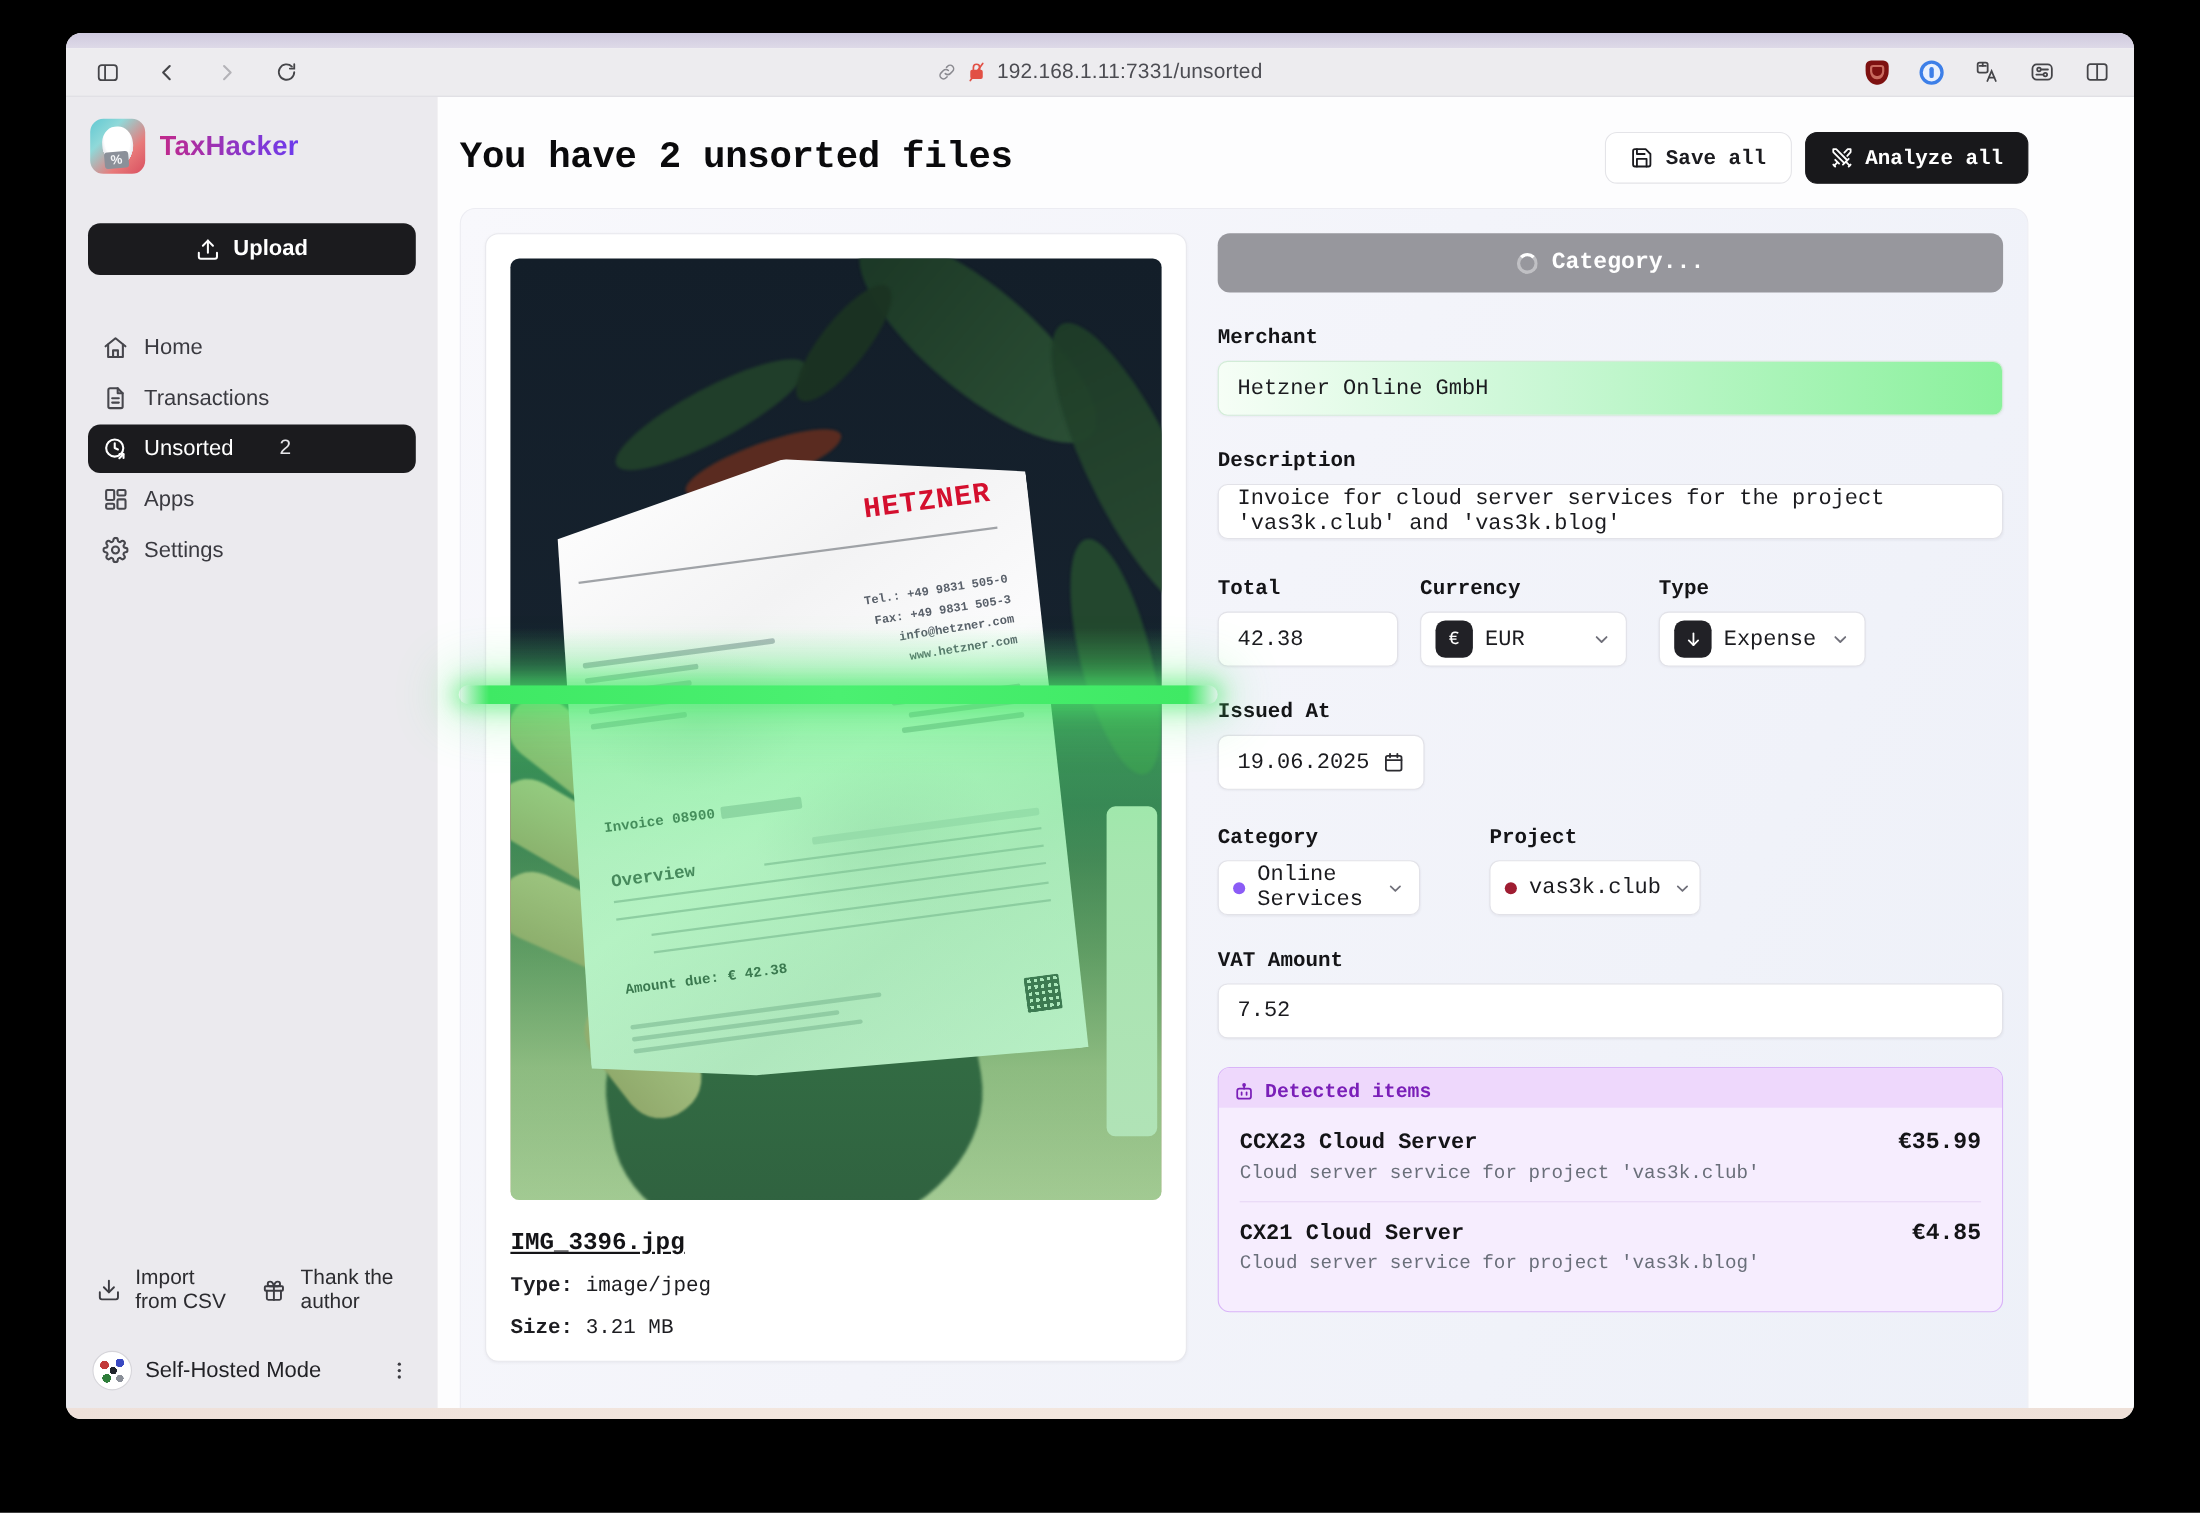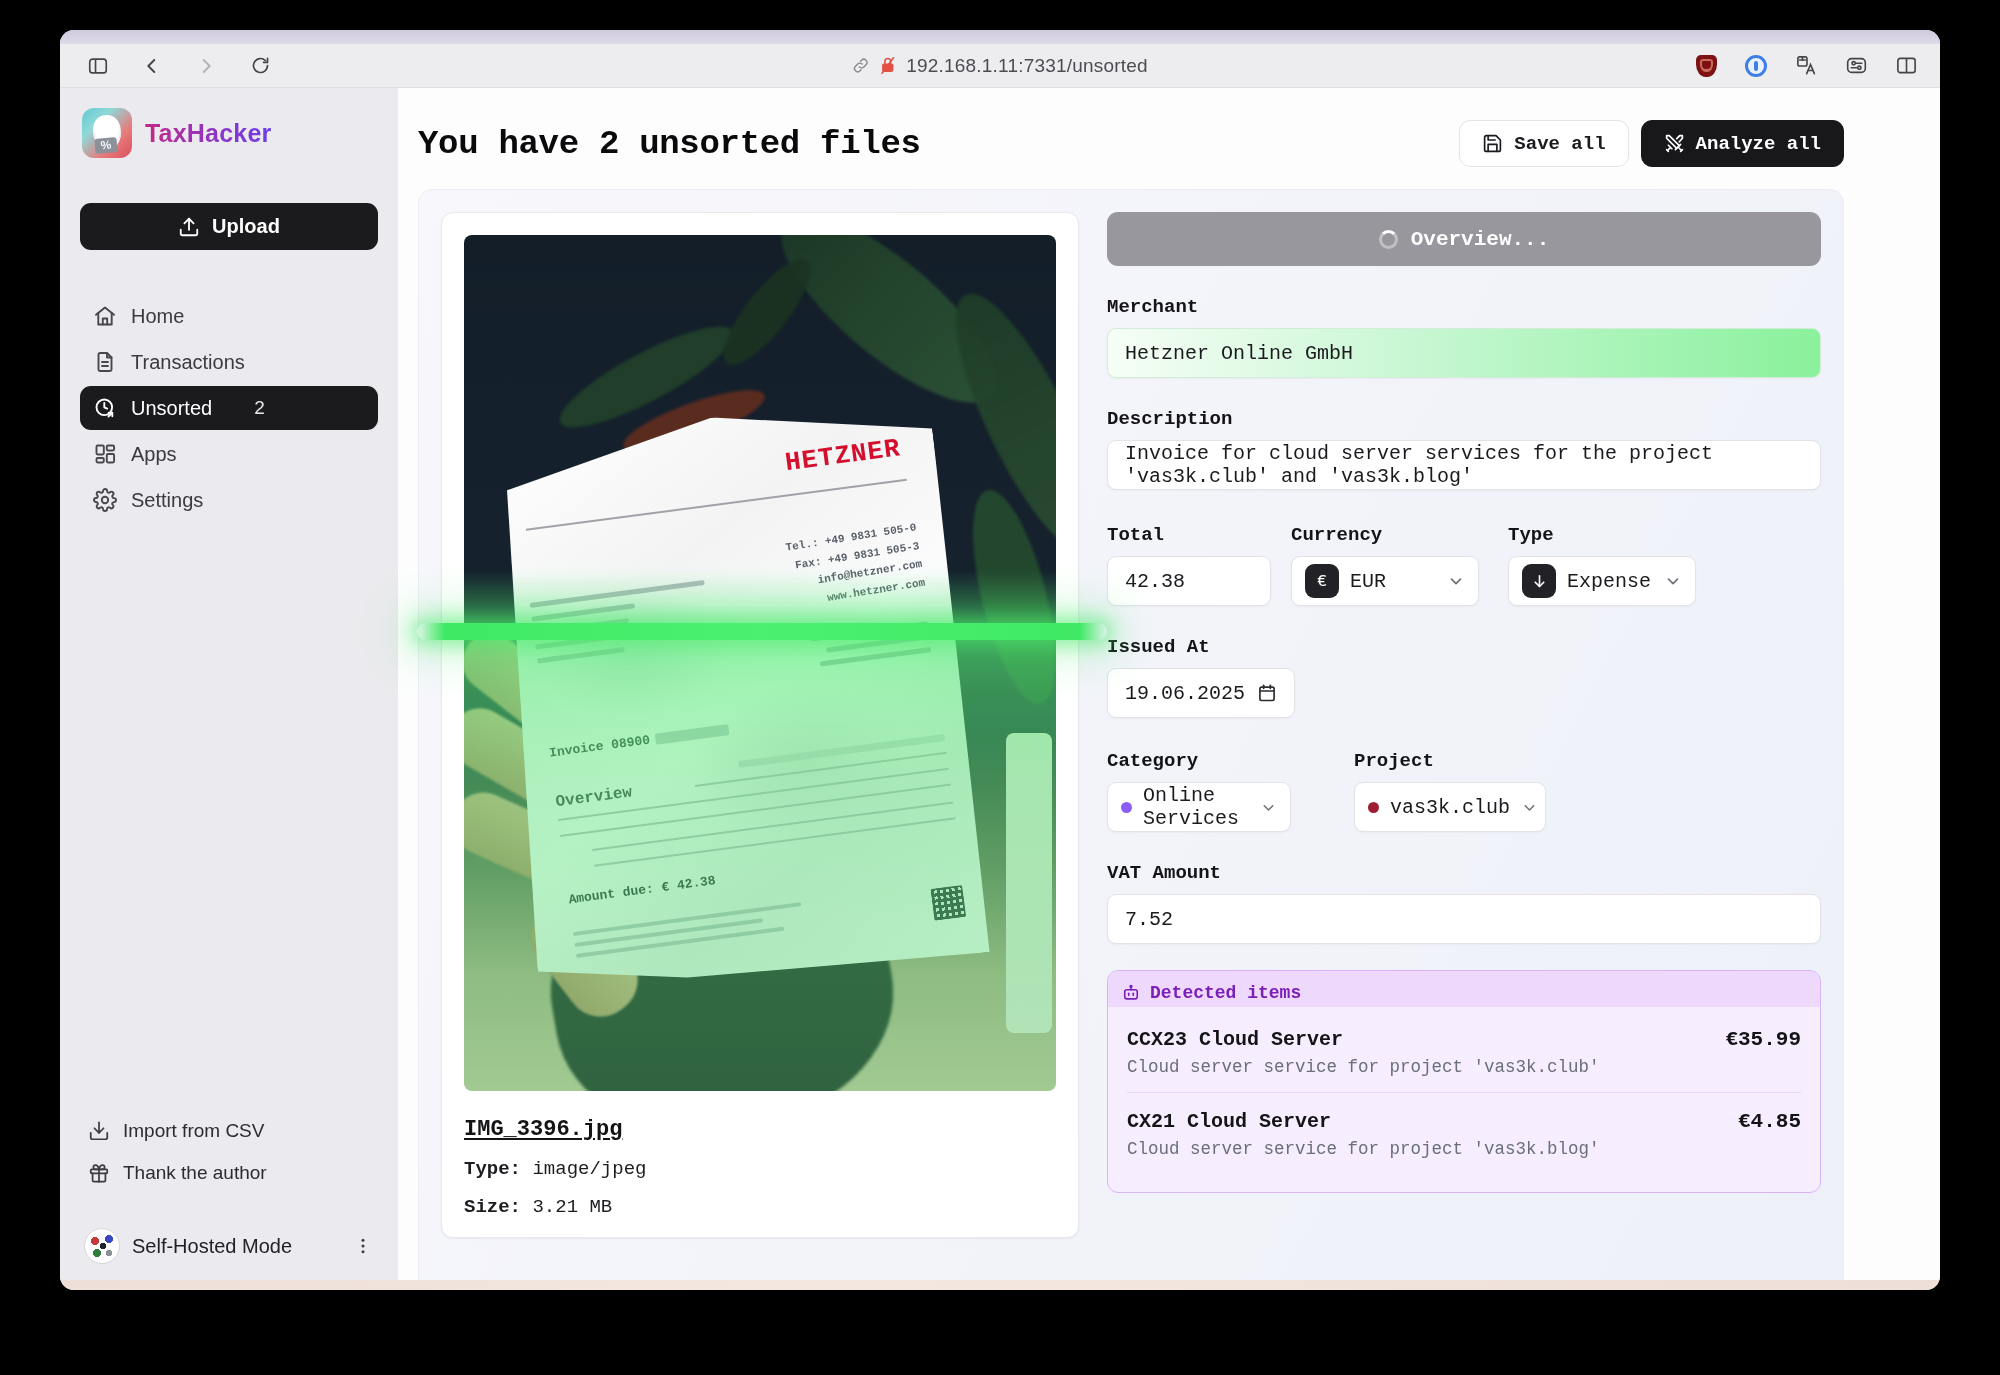--- a/index.html
+++ b/index.html
@@ -34,21 +34,21 @@
 
   .upload { margin-top:45px; height:47px; border:none; border-radius:11px; background:#1b1b1e; color:#fff; font-size:20px; font-weight:600; font-family:inherit; display:flex; align-items:center; justify-content:center; gap:12px; cursor:pointer; }
 
   .nav { margin-top:44px; display:flex; flex-direction:column; gap:2px; }
   .nav-item { height:44px; border-radius:11px; display:flex; align-items:center; gap:14px; padding:0 13px; font-size:20px; color:#3a3a40; cursor:pointer; }
   .nav-item .nicon { color:#47474d; }
   .nav-item.active { background:#1b1b1e; color:#fff; }
   .nav-item.active .nicon { color:#fff; }
   .nav-badge { margin-left:28px; font-size:19px; color:#e7e7ea; }
 
-  .side-footer { margin-top:auto; display:flex; flex-direction:column; gap:4px; }
+  .side-footer { margin-top:auto; display:flex; flex-direction:row; gap:4px; }
   .foot-item { height:38px; display:flex; align-items:center; gap:13px; padding:0 8px; font-size:19px; color:#2c2c30; cursor:pointer; }
   .foot-item .nicon { color:#3c3c42; }
   .self-hosted { margin-top:36px; display:flex; align-items:center; gap:12px; padding:0 4px; cursor:pointer; }
   .avatar { width:36px; height:36px; border-radius:50%; background:
       radial-gradient(circle 4px at 10px 12px,#c23a3a 97%,transparent),
       radial-gradient(circle 4px at 24px 10px,#3a49c2 97%,transparent),
       radial-gradient(circle 4px at 12px 24px,#2e7d3a 97%,transparent),
       radial-gradient(circle 3.4px at 24px 24px,#8a8f98 97%,transparent),
       radial-gradient(circle 3.4px at 18px 17px,#20242b 97%,transparent),
       #ffffff; border:1px solid #d6d5da; flex:none; }
@@ -433,21 +433,21 @@
           </div>
           <div class="file-meta">
             <b>Size:</b>
             <span>3.21 MB</span>
           </div>
         </div>
 
         <div class="form-col">
           <button class="analyzing">
             <span class="spin"></span>
-            <span>Overview...</span>
+            <span>Category...</span>
           </button>
 
 
           <div class="f-label">Merchant</div>
           <div class="f-input green">Hetzner Online GmbH</div>
 
           <div class="f-label">Description</div>
           <div class="f-input">Invoice for cloud server services for the project 'vas3k.club' and 'vas3k.blog'</div>
 
           <div class="row" style="margin-top:4px;">

